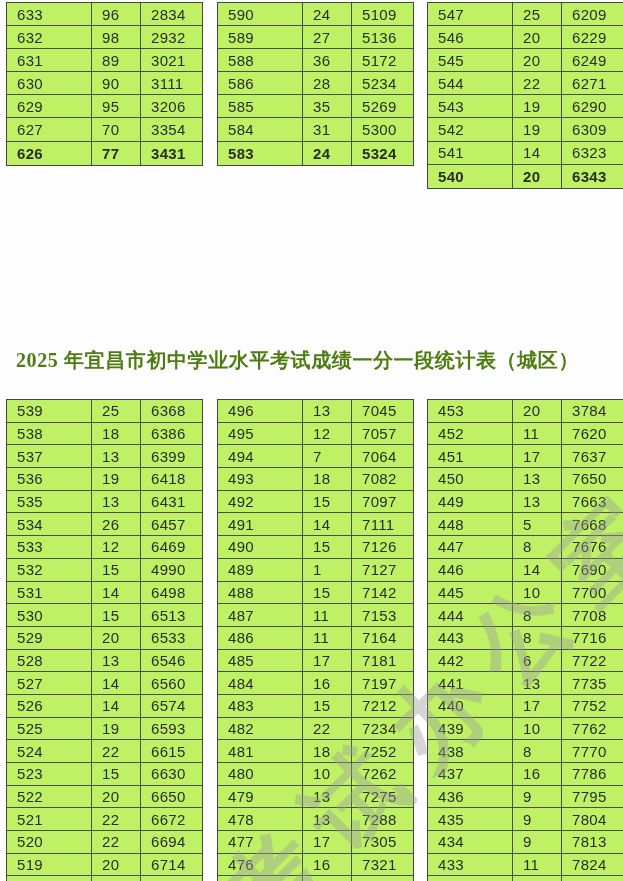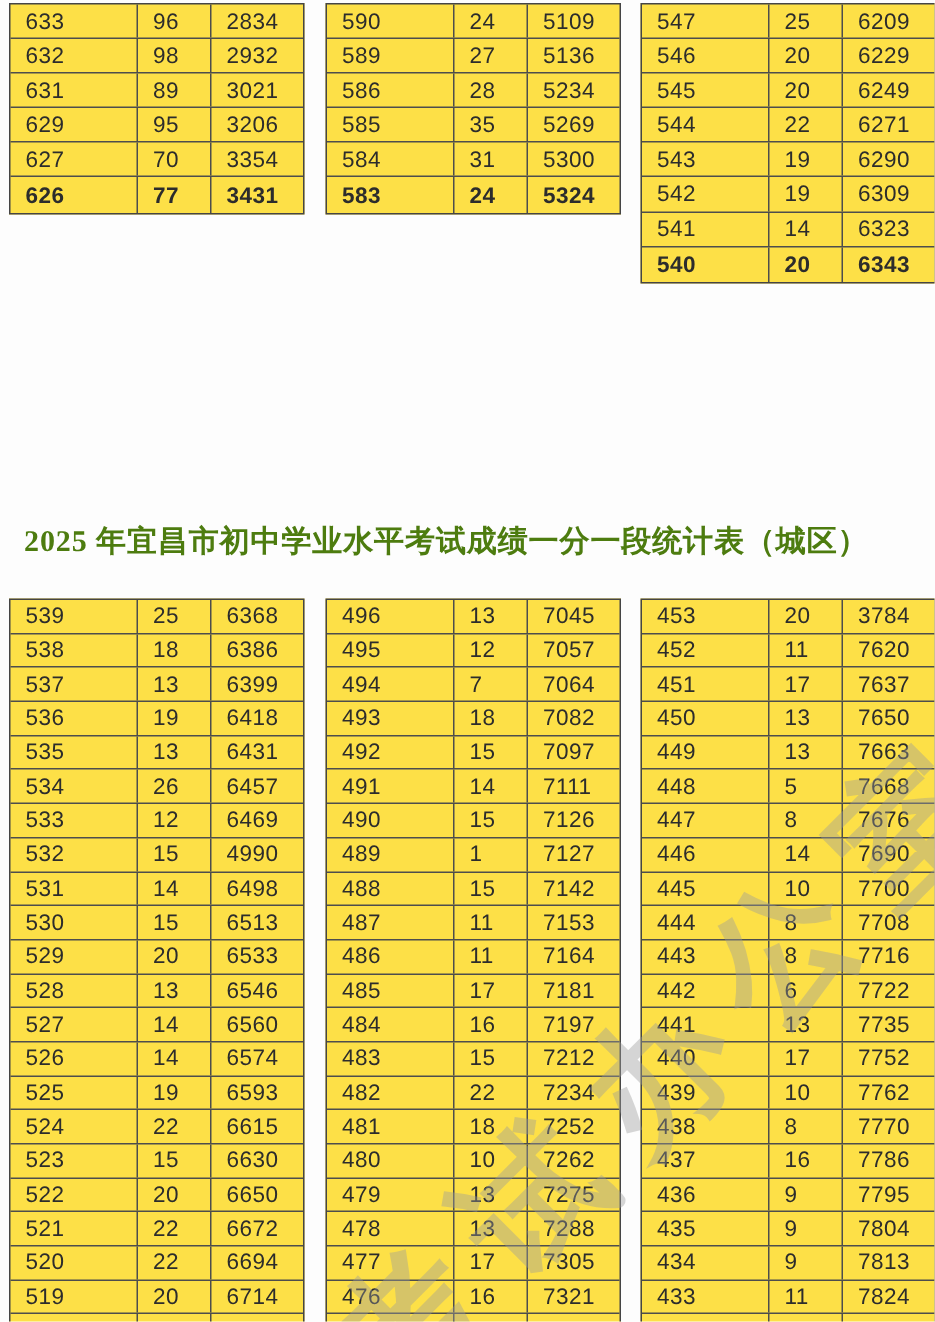--- a/index.html
+++ b/index.html
@@ -3,21 +3,21 @@
 <meta charset="utf-8">
 <style>
   html,body{margin:0;padding:0;}
   body{
     width:623px;height:881px;overflow:hidden;position:relative;
     background:#fdfdfd;
     font-family:"Liberation Sans","DejaVu Sans",sans-serif;
   }
   .page{position:absolute;inset:0;}
   .score-table{
-    position:absolute;width:197px;background:#fde047;
+    position:absolute;width:197px;background:#bef264;
     border:1.5px solid #454545;box-sizing:border-box;
   }
   .row{display:flex;border-bottom:1.5px solid #4d4d4d;box-sizing:border-box;}
   .row:last-child{border-bottom:none;font-weight:bold;}
   .top-table .row{height:23.1px;}
   .bottom-table .row{height:22.7px;}
   .bottom-table .row.partial{height:8px;border-bottom:none;}
   .cell{
     display:flex;align-items:center;padding-left:10px;box-sizing:border-box;
     font-size:15px;color:#2c2c2c;letter-spacing:0.3px;overflow:hidden;
@@ -60,20 +60,25 @@
         <div class="cell c1">632</div>
         <div class="cell c2">98</div>
         <div class="cell c3">2932</div>
       </div>
       <div class="row">
         <div class="cell c1">631</div>
         <div class="cell c2">89</div>
         <div class="cell c3">3021</div>
       </div>
       <div class="row">
+        <div class="cell c1">630</div>
+        <div class="cell c2">90</div>
+        <div class="cell c3">3111</div>
+      </div>
+      <div class="row">
         <div class="cell c1">629</div>
         <div class="cell c2">95</div>
         <div class="cell c3">3206</div>
       </div>
       <div class="row">
         <div class="cell c1">627</div>
         <div class="cell c2">70</div>
         <div class="cell c3">3354</div>
       </div>
       <div class="row">
@@ -86,20 +91,25 @@
   <div class="score-table top-table col-b pos-top">
       <div class="row">
         <div class="cell c1">590</div>
         <div class="cell c2">24</div>
         <div class="cell c3">5109</div>
       </div>
       <div class="row">
         <div class="cell c1">589</div>
         <div class="cell c2">27</div>
         <div class="cell c3">5136</div>
+      </div>
+      <div class="row">
+        <div class="cell c1">588</div>
+        <div class="cell c2">36</div>
+        <div class="cell c3">5172</div>
       </div>
       <div class="row">
         <div class="cell c1">586</div>
         <div class="cell c2">28</div>
         <div class="cell c3">5234</div>
       </div>
       <div class="row">
         <div class="cell c1">585</div>
         <div class="cell c2">35</div>
         <div class="cell c3">5269</div>

